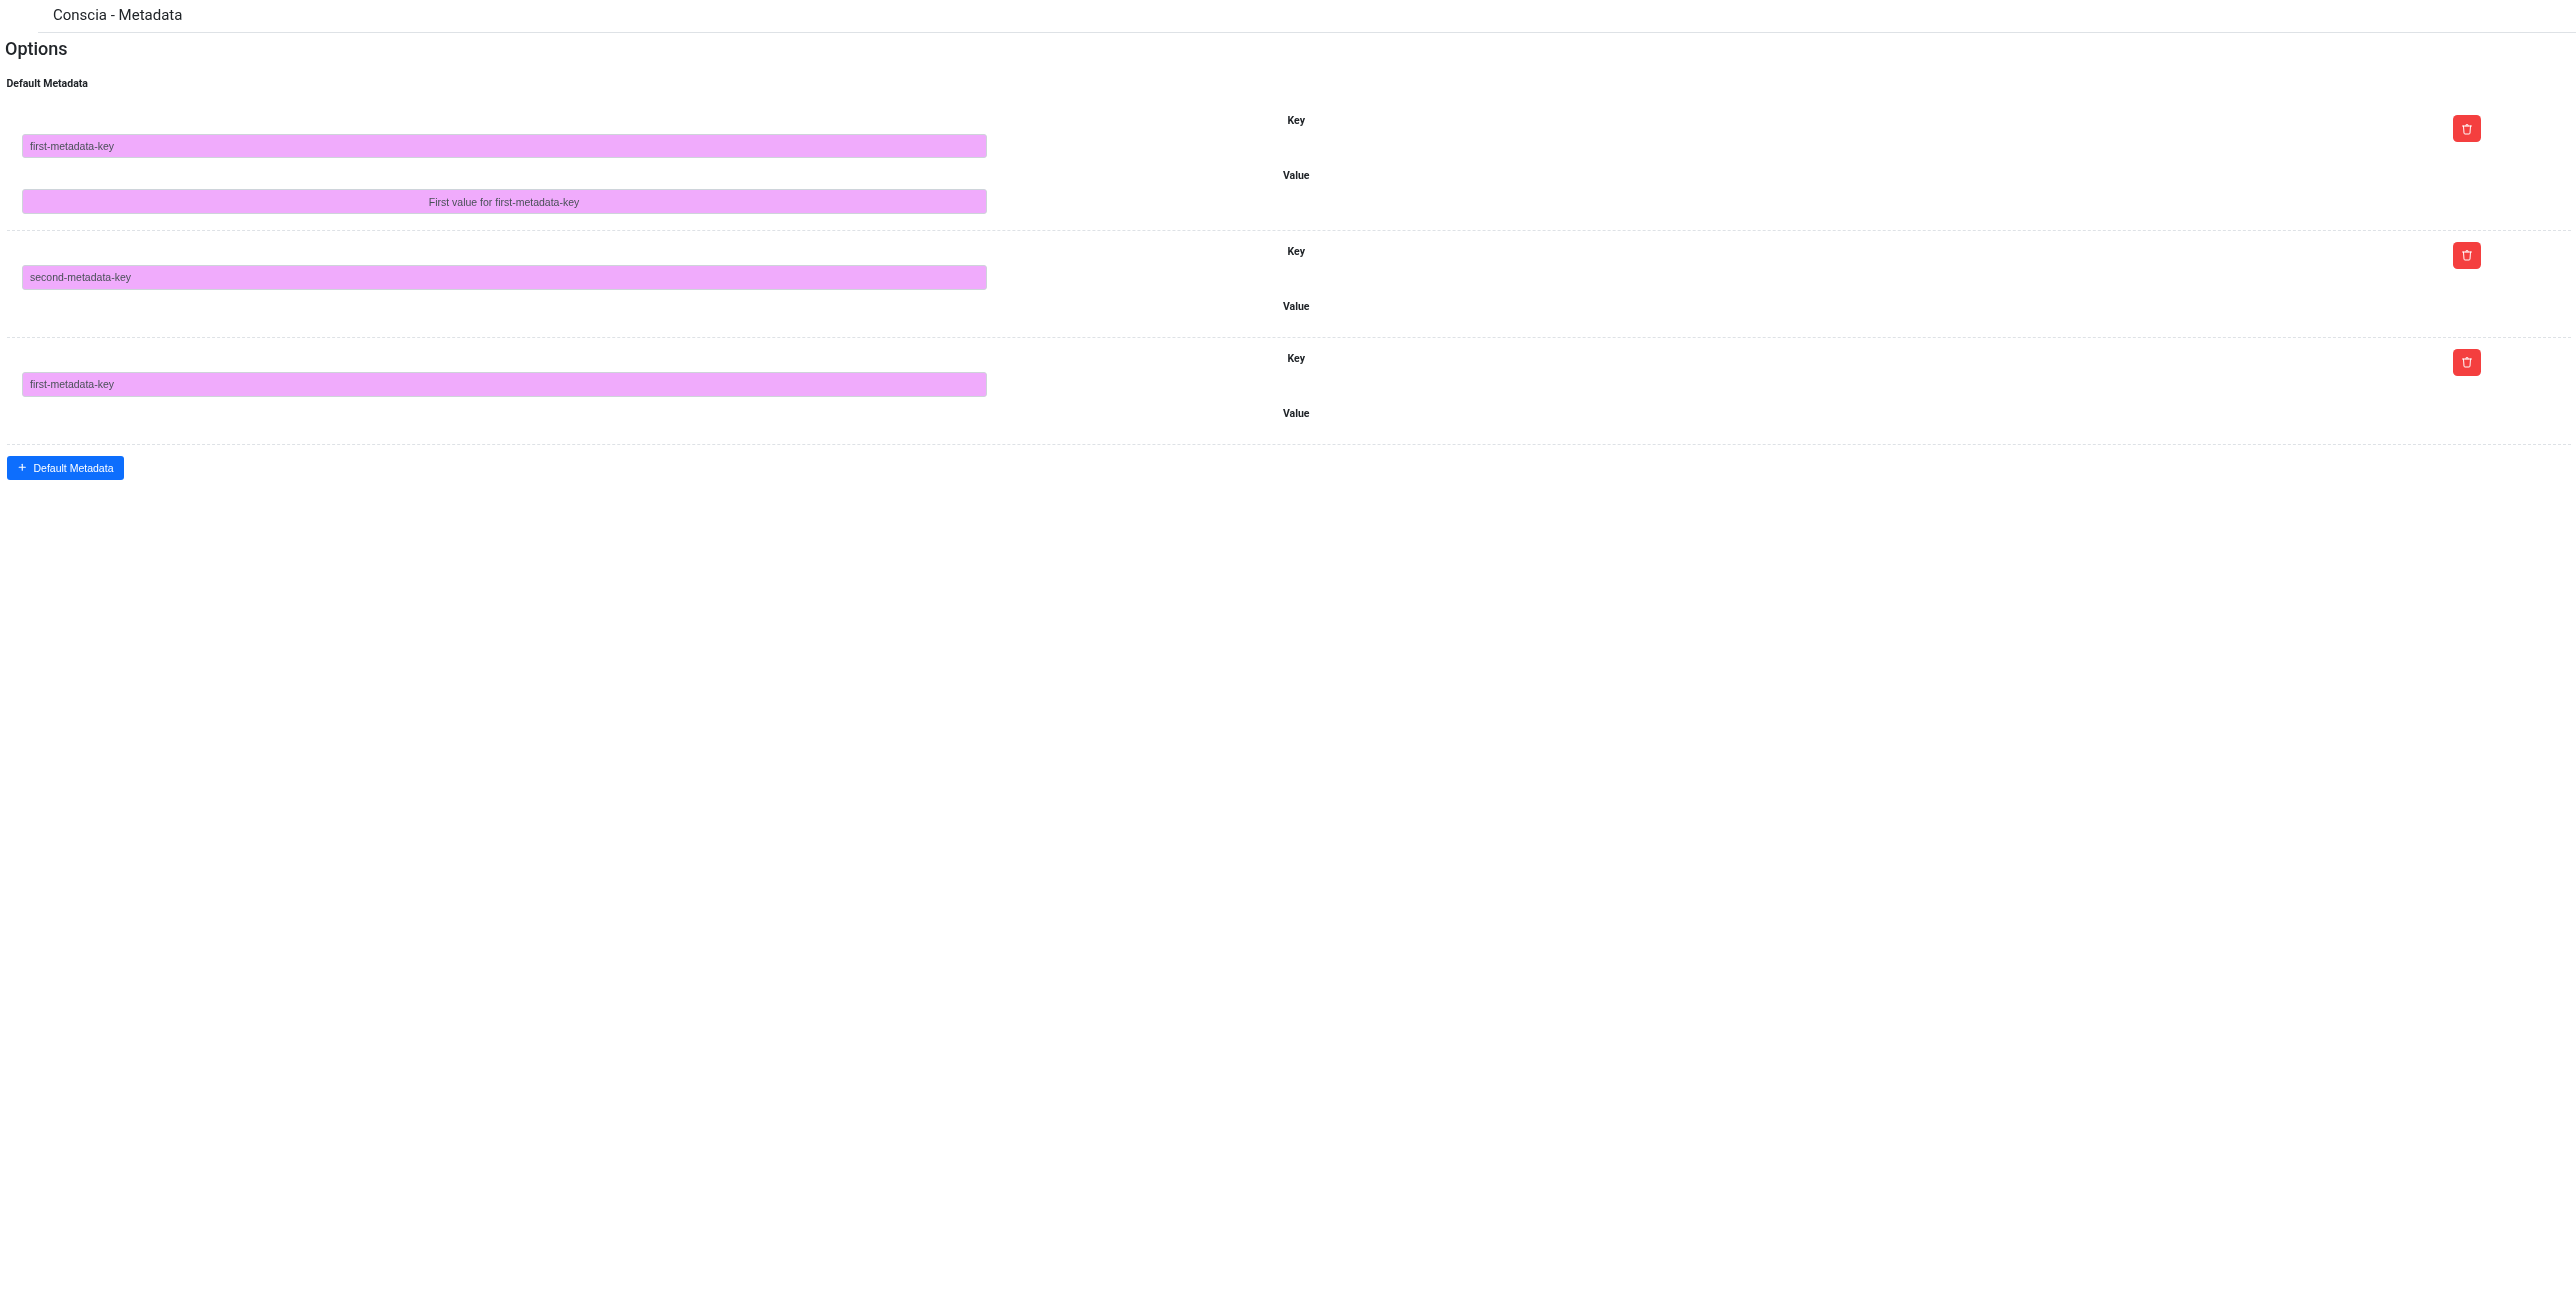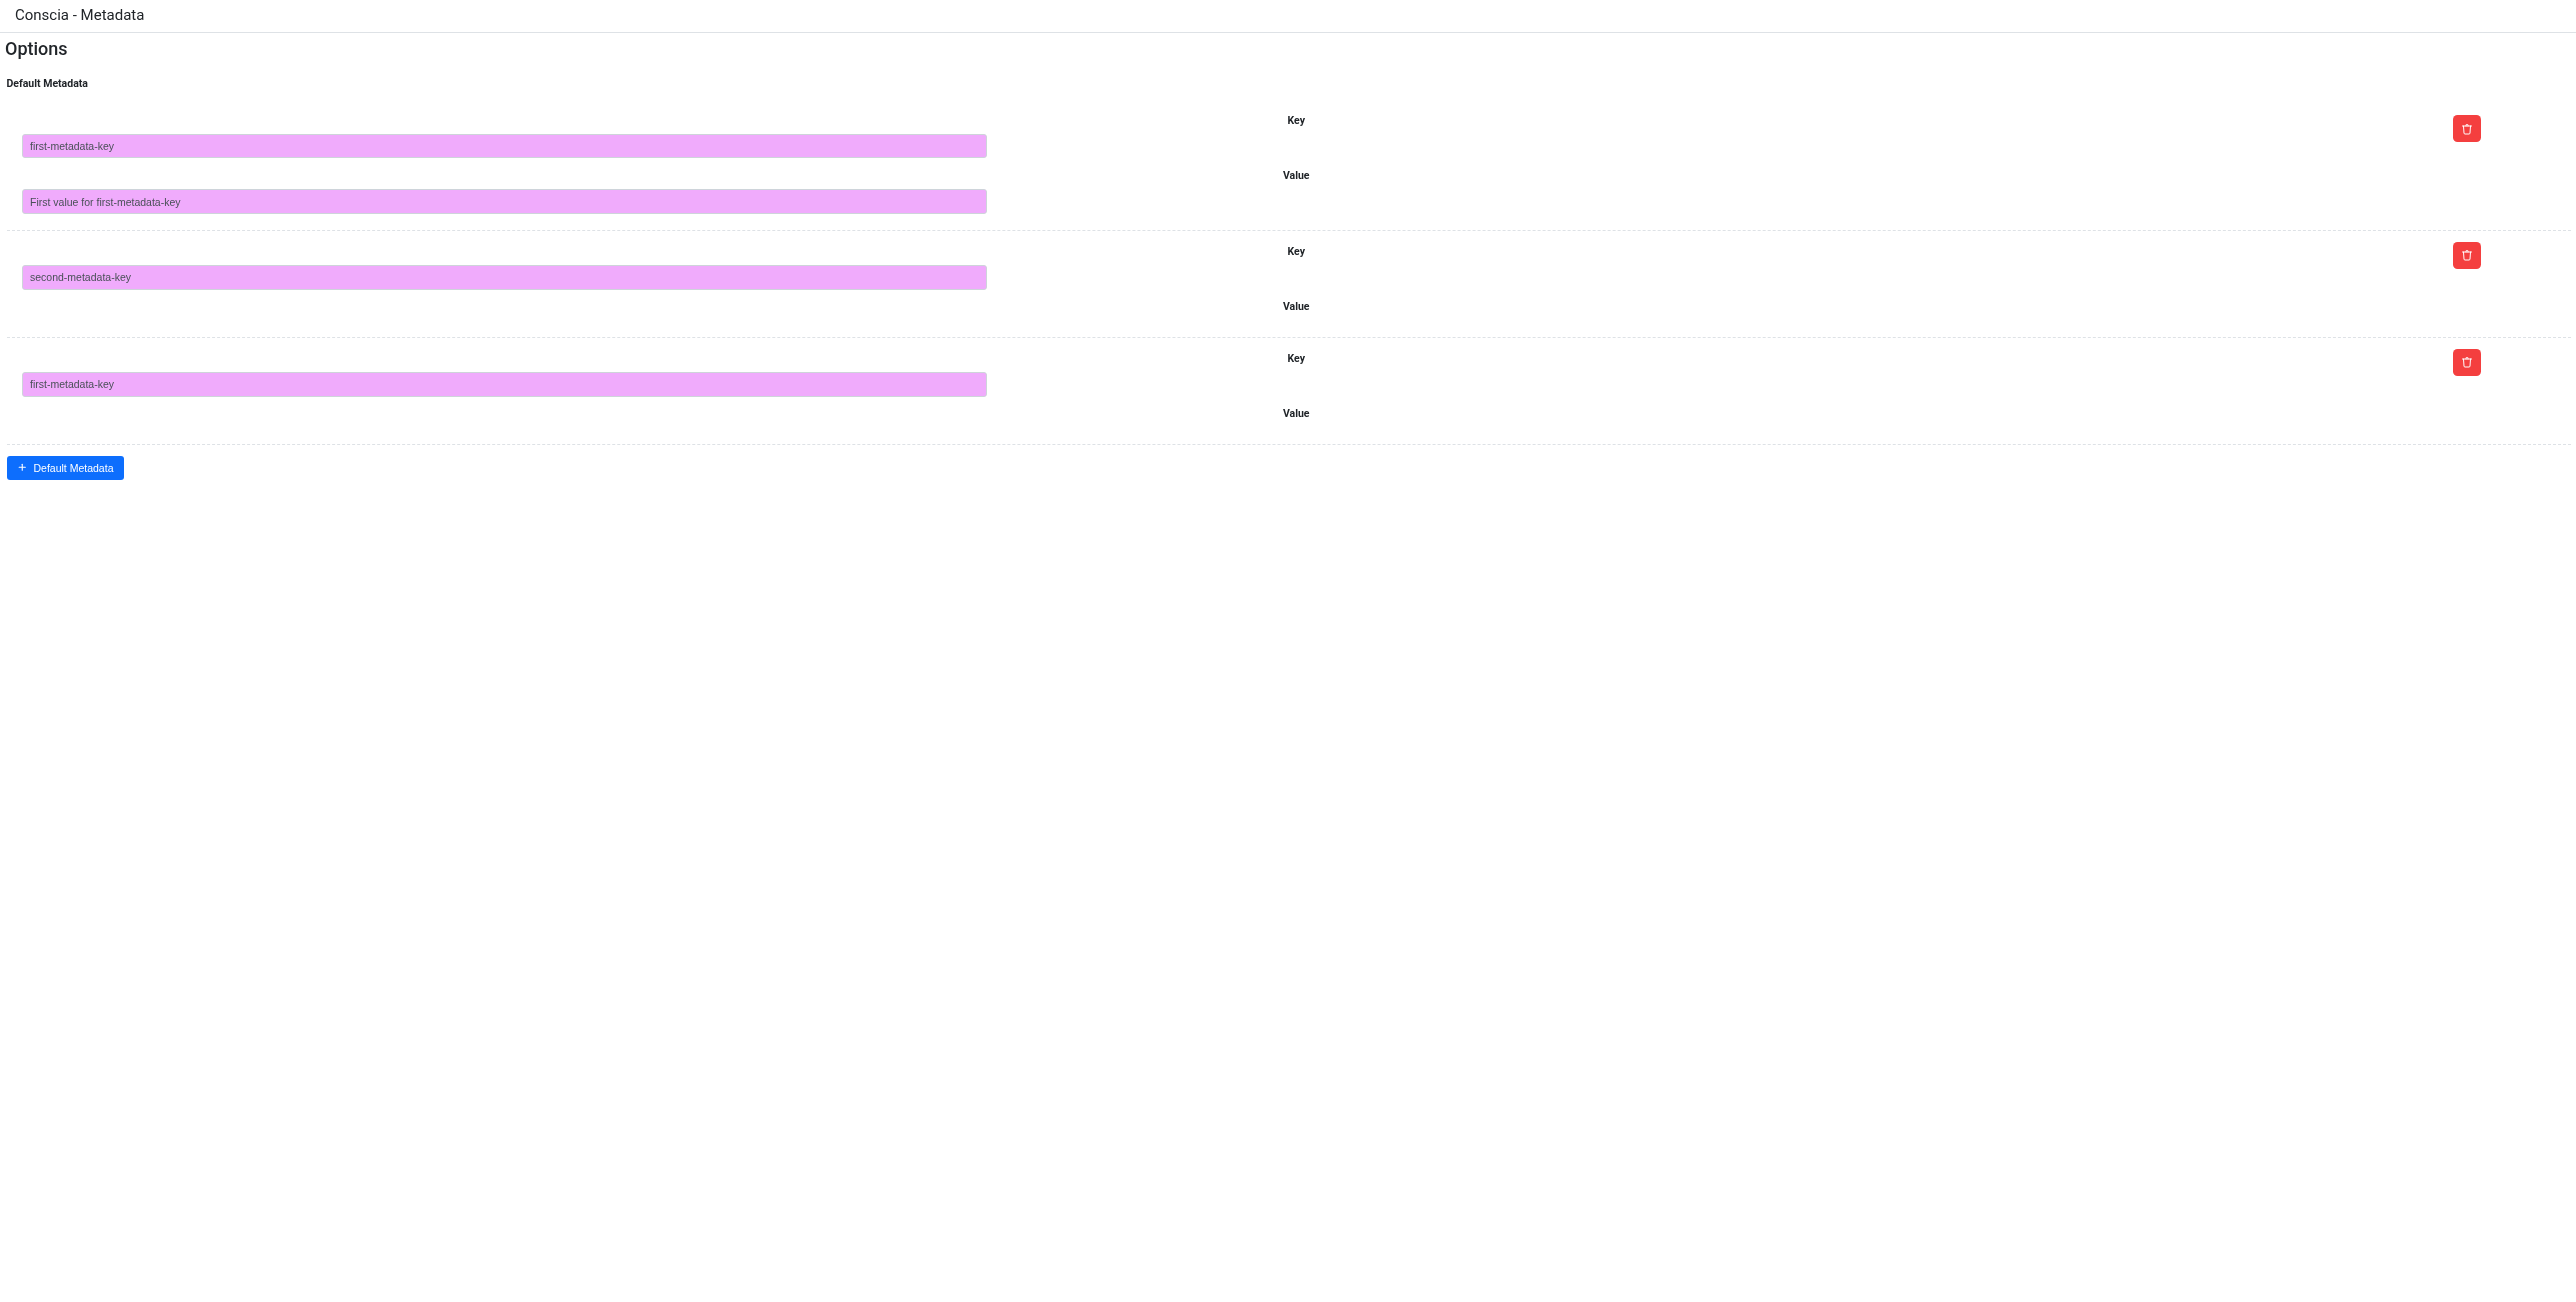--- a/index.html
+++ b/index.html
@@ -9,20 +9,21 @@
     }
     body {
       font-family: -apple-system, BlinkMacSystemFont, "Segoe UI", Roboto, "Helvetica Neue", Arial, sans-serif;
       font-size: 10.5px;
       color: #212529;
       background: #fff;
     }
     .header {
       padding: 6px 15px 7.5px 15px;
       border-bottom: 0.7px solid #dee2e6;
+      margin-left: 38px;
     }
     .header-title {
       font-size: 15px;
       font-weight: 400;
       color: #212529;
     }
     .content {
       padding: 5px;
     }
     .page-title {
@@ -80,20 +81,21 @@
       font-size: 10.5px;
       border: 0.7px solid #ced4da;
       border-radius: 3px;
       color: #495057;
       background: #f0abfc;
       outline: none;
       margin-bottom: 10.5px;
     }
     .text-input:last-child {
       margin-bottom: 0;
+      text-align: center;
     }
     .add-btn {
       margin-top: 10.5px;
       margin-left: 1.5px;
       background: #0d6efd;
       color: #fff;
       border: none;
       border-radius: 3px;
       padding: 6px 10.5px;
       font-size: 10.5px;

